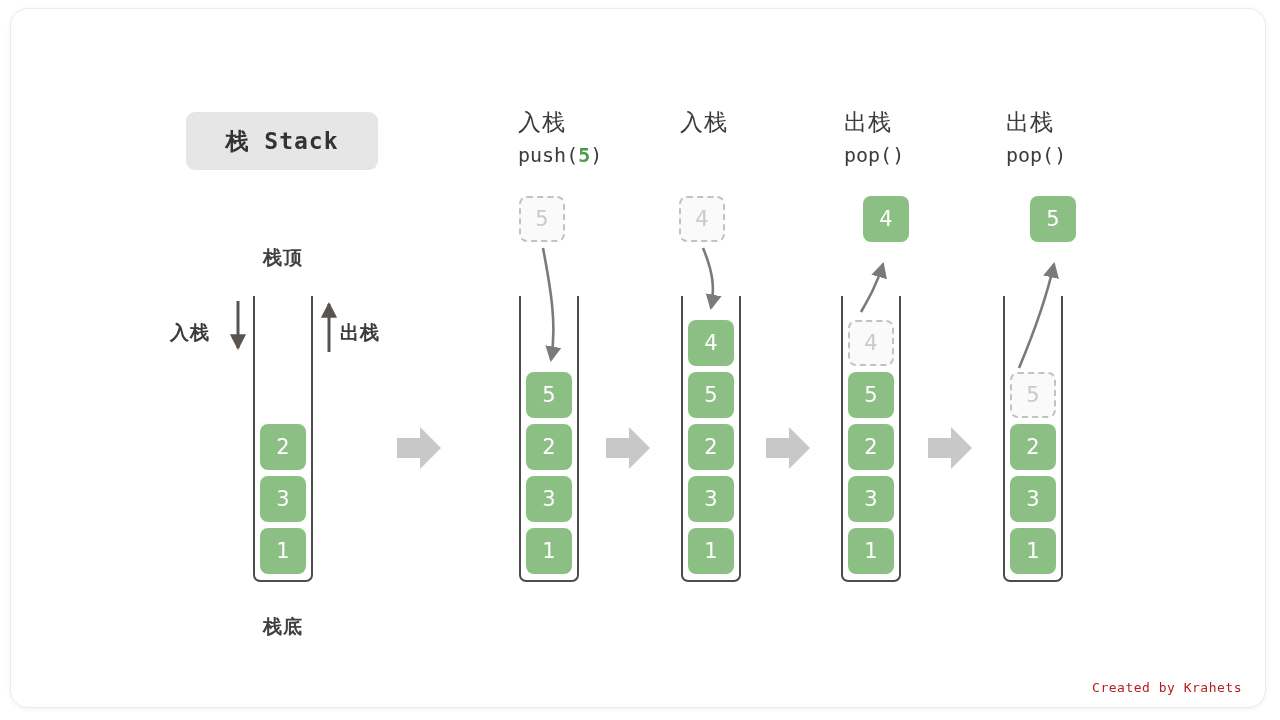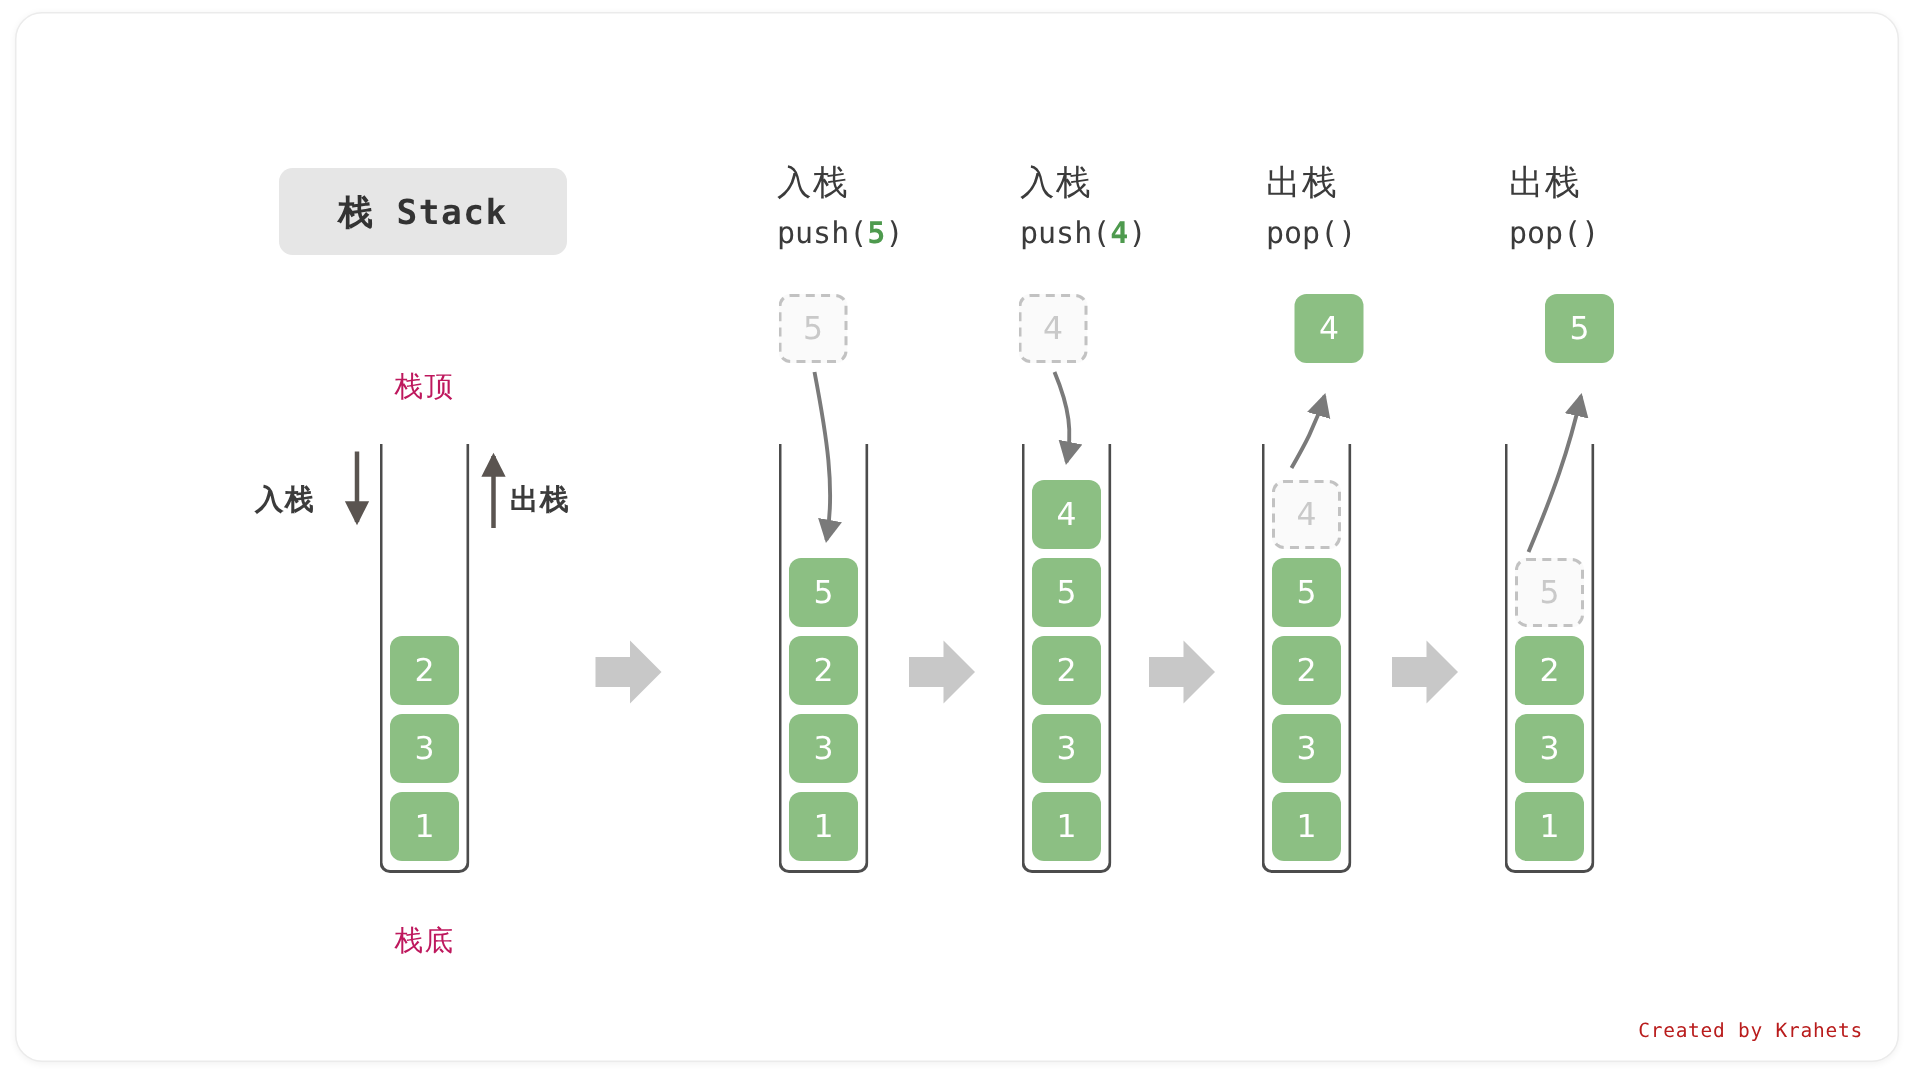--- a/index.html
+++ b/index.html
@@ -123,22 +123,22 @@
     position: absolute;
     font-size: 19px;
     font-weight: bold;
     color: #3b3b3b;
     letter-spacing: 1px;
     white-space: nowrap;
   }
   .cap-label {
     position: absolute;
     font-size: 19px;
-    font-weight: normal;
-    color: #be185d;
+    font-weight: bold;
+    color: #404040;
     letter-spacing: 1px;
     text-align: center;
     white-space: nowrap;
   }
 
   
   #arrows {
     position: absolute;
     left: 0;
     top: 0;
@@ -166,21 +166,20 @@
 
   <div class="title-badge">栈 Stack</div>
 
   <div class="step-head" style="left:518px; top:106px;">
     <span class="cn">入栈</span>
     <span class="code"><span>push(</span><span class="arg">5</span><span>)</span></span>
   </div>
 
   <div class="step-head" style="left:680px; top:106px;">
     <span class="cn">入栈</span>
-    <span class="code"><span>push(</span><span class="arg">4</span><span>)</span></span>
   </div>
 
   <div class="step-head" style="left:844px; top:106px;">
     <span class="cn">出栈</span>
     <span class="code"><span>pop(</span><span class="arg"></span><span>)</span></span>
   </div>
 
   <div class="step-head" style="left:1006px; top:106px;">
     <span class="cn">出栈</span>
     <span class="code"><span>pop(</span><span class="arg"></span><span>)</span></span>

